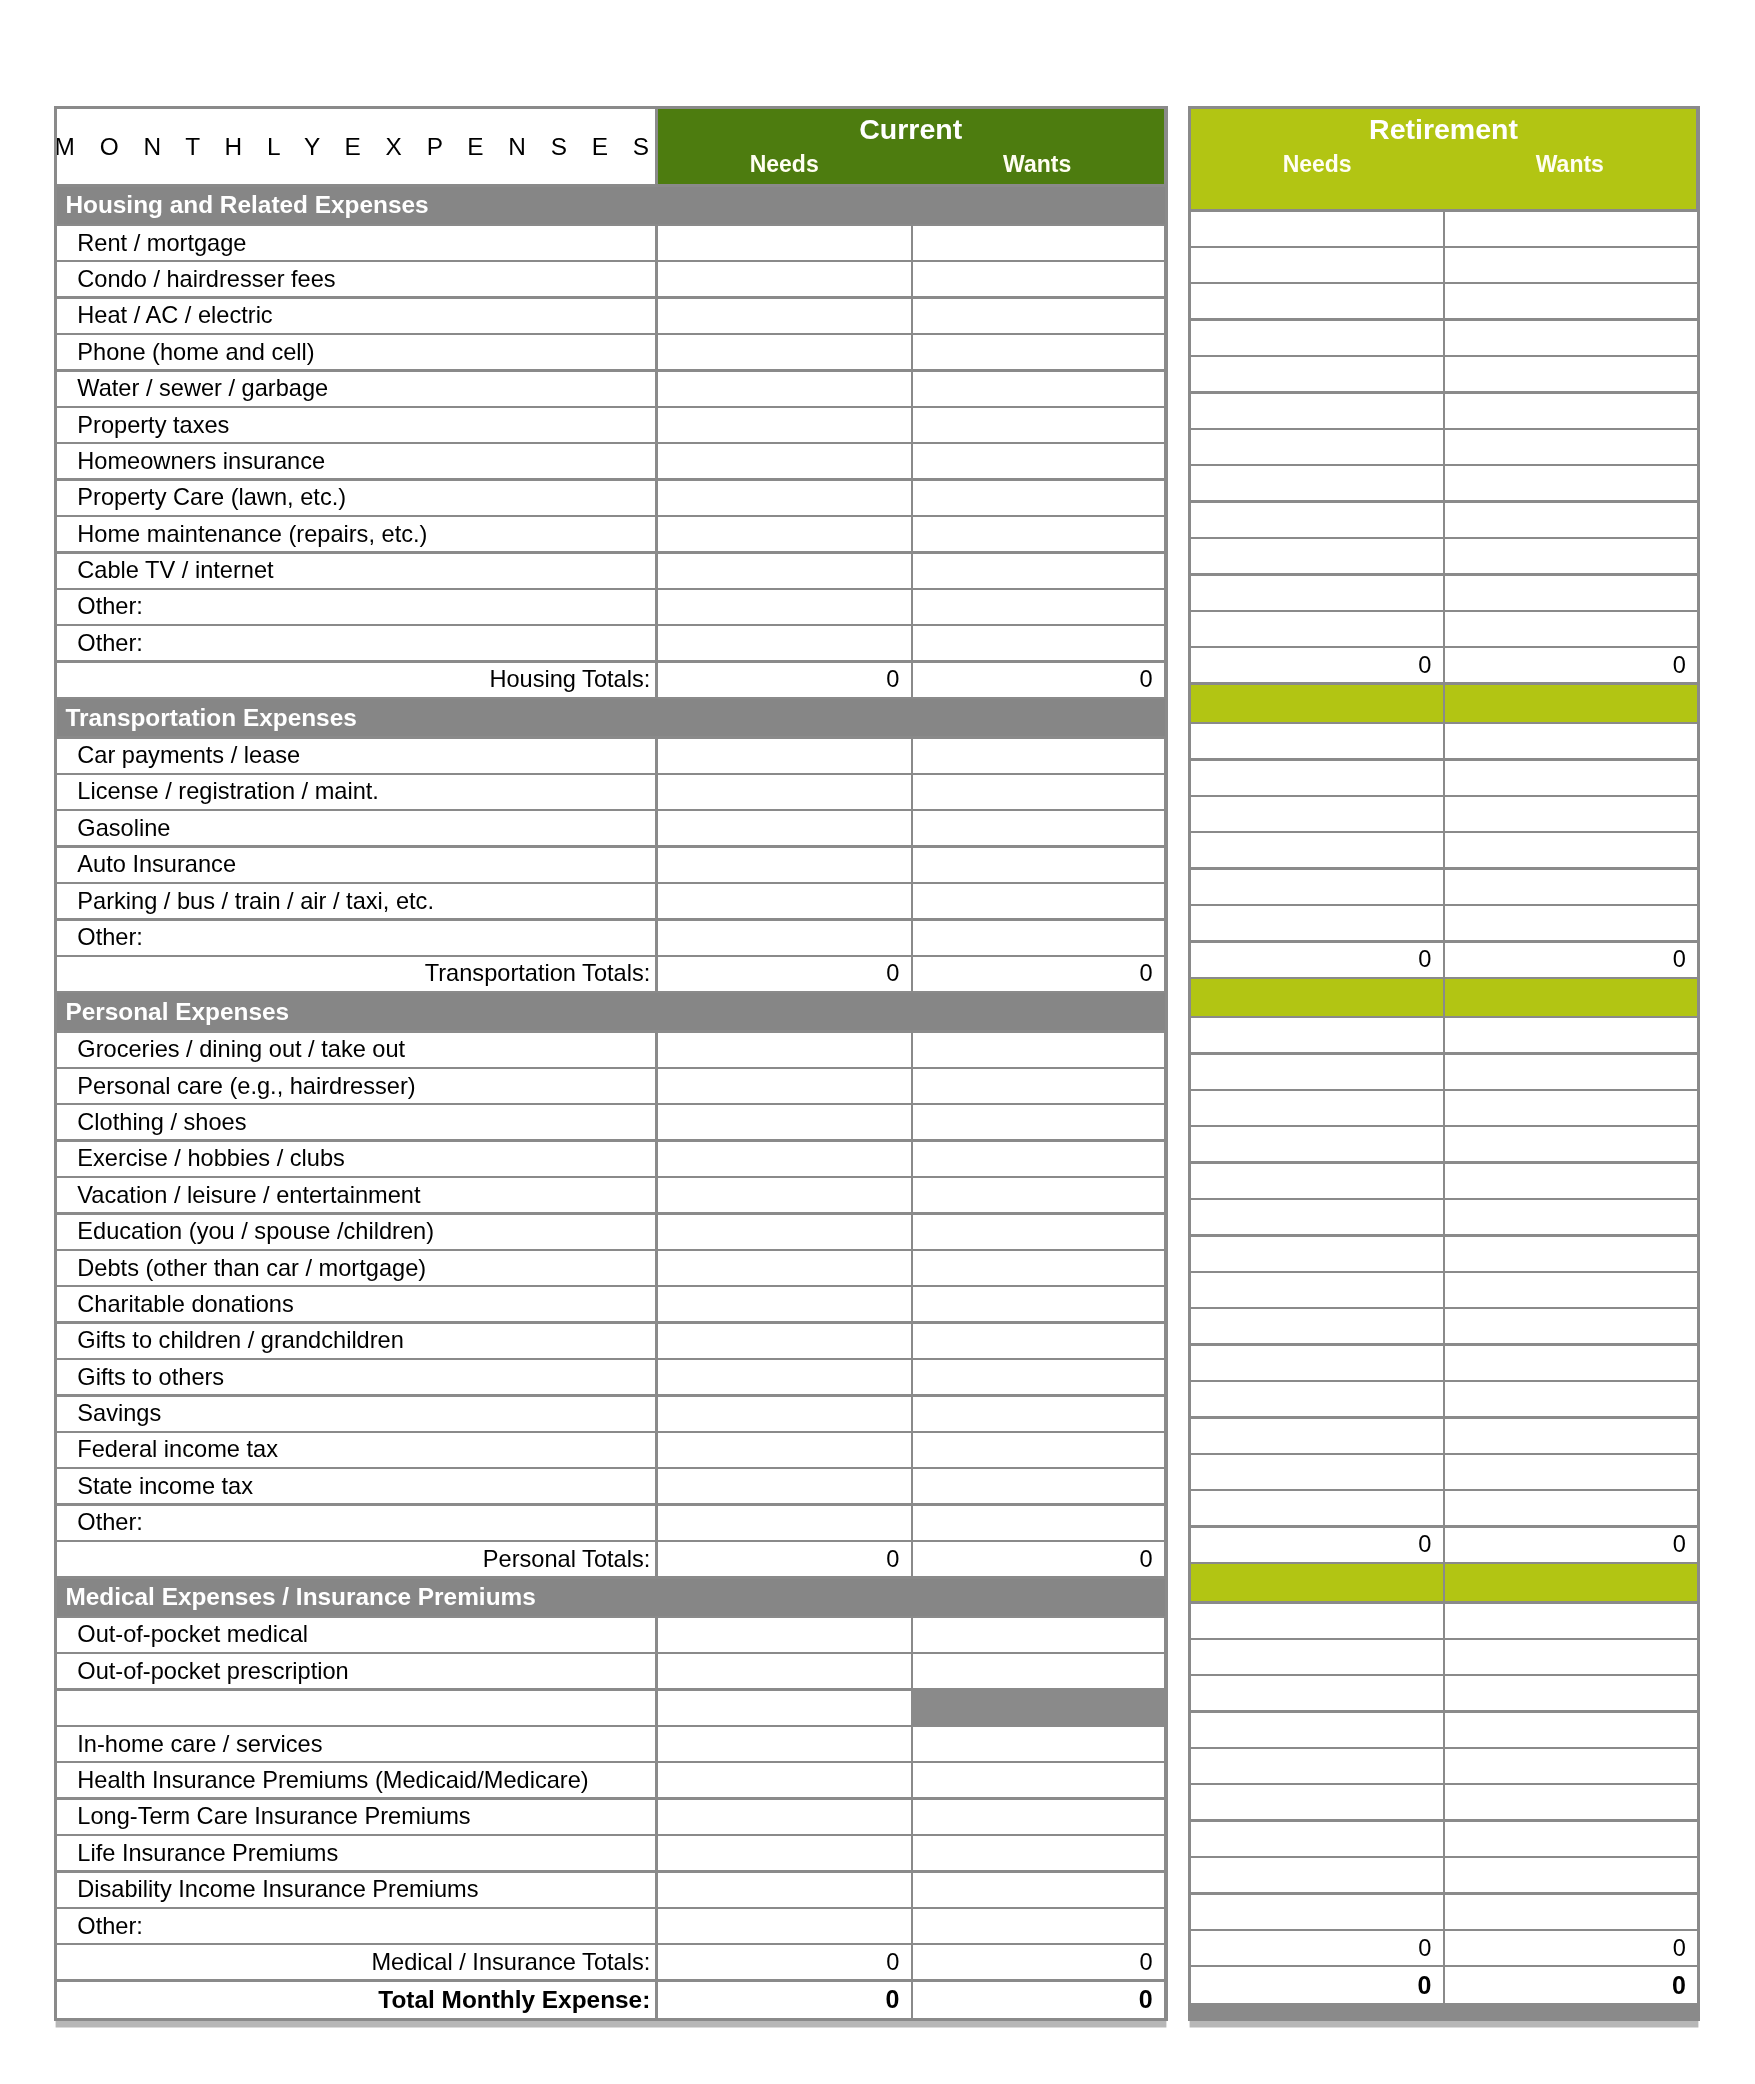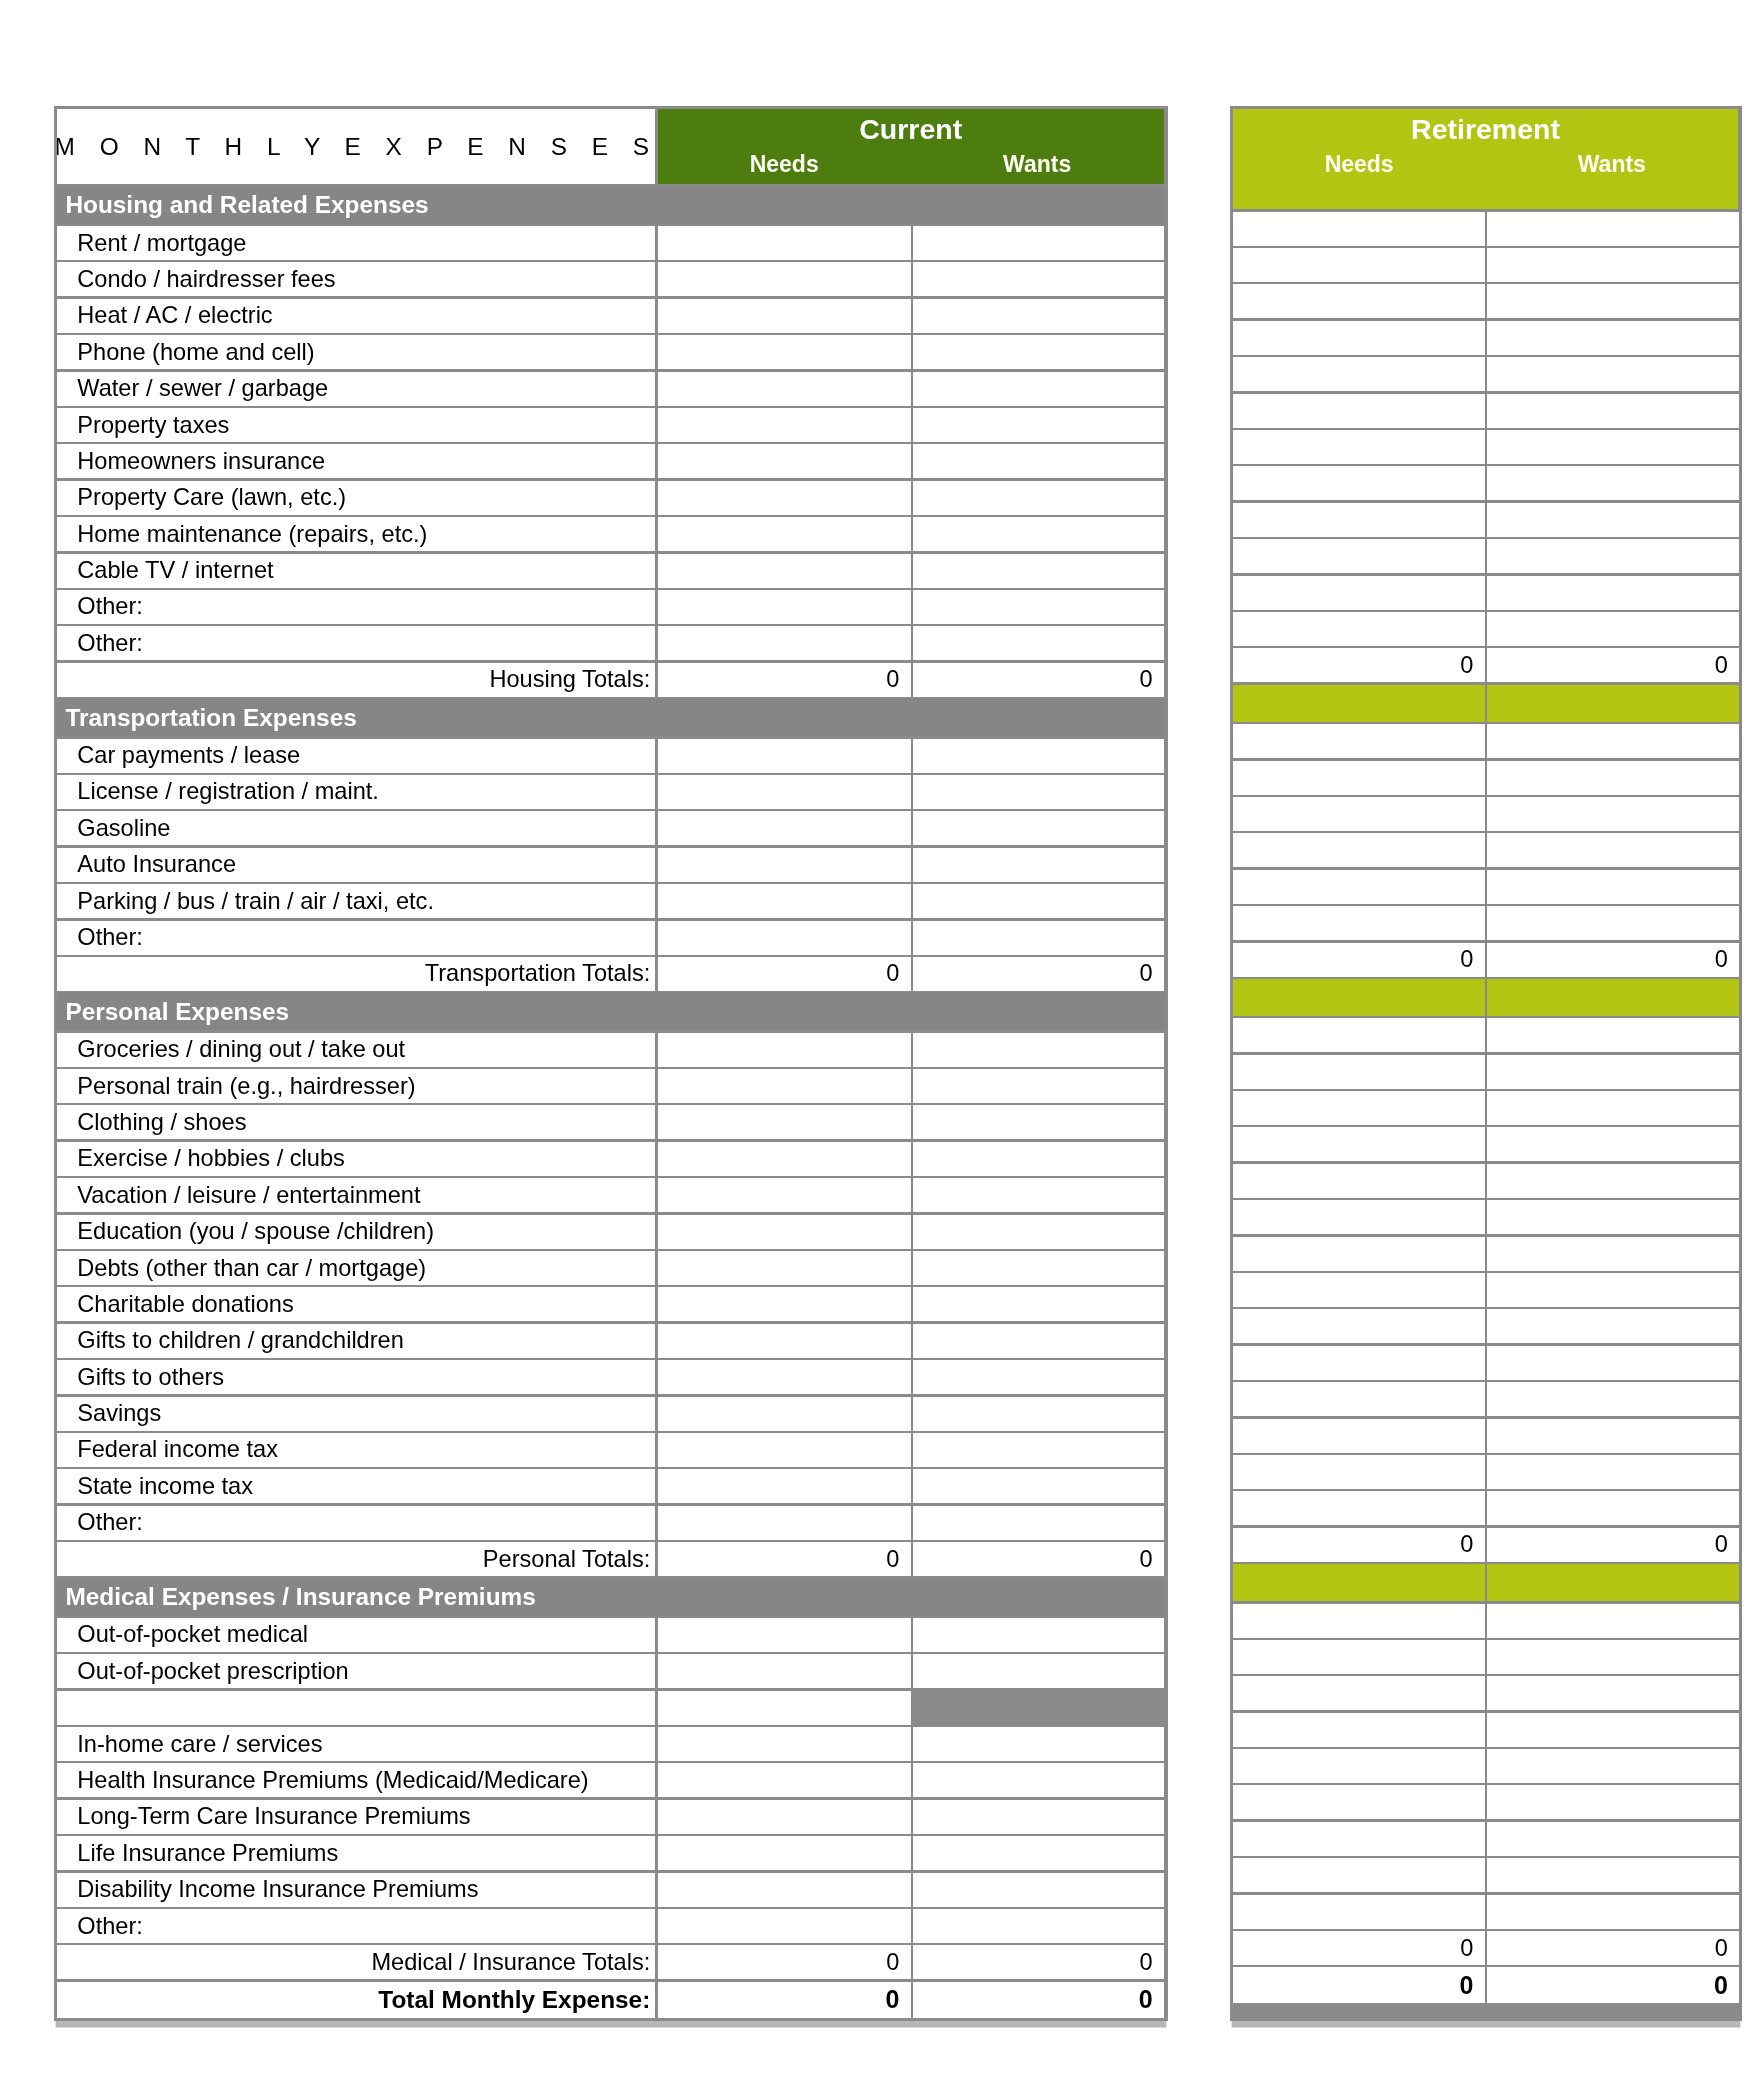--- a/index.html
+++ b/index.html
@@ -1,21 +1,21 @@
 <!DOCTYPE html>
 <html style="font-size:13px"><head>
 <meta charset="utf-8">
 <style>
   html,body{margin:0;padding:0;}
   body{
     width:1755px;height:2084px;background:#ffffff;
     font-family:"Liberation Sans","DejaVu Sans",sans-serif;
     color:#000;
   }
-  .sheet{position:absolute;top:106px;left:54px;display:flex;gap:42px;}
+  .sheet{position:absolute;top:106px;left:54px;display:flex;}
   .table{
     background:#8a8a8a;           
     padding:3.3px;                   
     display:flex;flex-direction:column;row-gap:2.4px;
     box-shadow:0 8.1px 0 -1.6px #b7b7b7;
     box-sizing:border-box;
   }
   .table.left{width:1114px;}
   .table.right{width:512px;margin-left:19.5px;}
 
@@ -181,21 +181,21 @@
       </div>
       <div class="row  bar-row" style="grid-template-columns: 1fr;">
         <div class="bar-cell">Personal Expenses</div>
       </div>
       <div class="row cols3 data-row">
         <div class="cell label-cell">Groceries / dining out / take out</div>
         <div class="cell amount"></div>
         <div class="cell amount"></div>
       </div>
       <div class="row cols3 data-row">
-        <div class="cell label-cell">Personal train (e.g., hairdresser)</div>
+        <div class="cell label-cell">Personal care (e.g., hairdresser)</div>
         <div class="cell amount"></div>
         <div class="cell amount"></div>
       </div>
       <div class="row cols3 data-row">
         <div class="cell label-cell">Clothing / shoes</div>
         <div class="cell amount"></div>
         <div class="cell amount"></div>
       </div>
       <div class="row cols3 data-row">
         <div class="cell label-cell">Exercise / hobbies / clubs</div>

